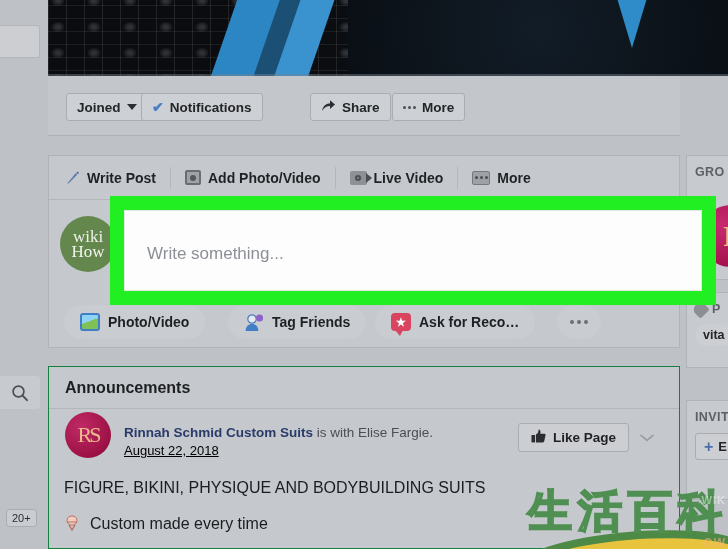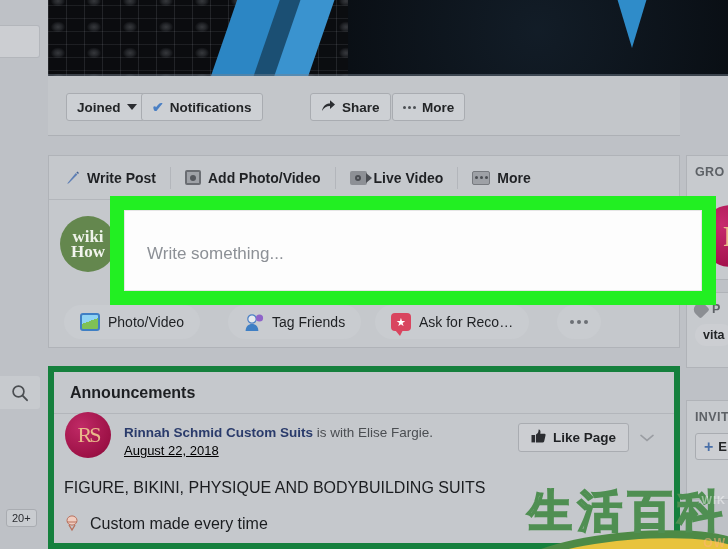--- a/index.html
+++ b/index.html
@@ -90,53 +90,53 @@
   .ico-live:after { content:''; position:absolute; right:-5px; top:2px;
                     border-top: 5px solid transparent; border-bottom: 5px solid transparent;
                     border-left: 6px solid #4a4d52; }
   .ico-moretab { width: 18px; height: 14px; background: #9ea1a6; border: 1px solid #777a7f;
                  border-radius: 2px; display:flex; align-items:center; justify-content:center; gap:2px; }
   .ico-moretab i { width:3px;height:3px;border-radius:50%;background:#4a4d52;display:block; }
 
   .avatar-wiki { position: absolute; left: 60px; top: 216px; width: 56px; height: 56px;
                  border-radius: 50%; background: #64874e; display: flex; flex-direction: column;
                  align-items: center; justify-content: center; line-height: 15px;
-                 font-family: "Liberation Serif", serif; color: #eef2e9; font-weight: bold;
+                 font-family: "Liberation Serif", serif; color: #eef2e9; font-weight: normal;
                  font-size: 17px; z-index: 2; overflow: hidden; }
   .avatar-wiki span:last-child { color: #f2f5ee; }
 
   
   .green-hl { position: absolute; left: 110px; top: 196px; width: 606px; height: 109px;
               background: #22ef22; z-index: 3; }
   .green-inner { position: absolute; left: 14px; top: 14px; right: 14px; bottom: 14px;
                  background: #fdfdfd; border: 1px solid #e6e6e6; }
   .ph-text { position: absolute; left: 22px; top: 33px; font-size: 17px; color: #8c9096; }
 
   
   .pill { position: absolute; top: 305px; height: 34px; border-radius: 18px;
           background: #c9ccd0; display: flex; align-items: center; gap: 8px;
-          padding: 0 16px; font-size: 14px; font-weight: normal; color: #1e2023; white-space: nowrap; text-align: center; }
+          padding: 0 16px; font-size: 14px; font-weight: bold; color: #1e2023; white-space: nowrap; text-align: center; }
   .pill-photo { left: 64px; }
   .pill-tag   { left: 228px; }
   .pill-ask   { left: 375px; }
   .pill-ell   { left: 557px; width: 44px; justify-content: center; padding: 0; gap: 3px; }
   .pill-ell i { width: 4px; height: 4px; border-radius: 50%; background: #6c7075; display:block; }
 
   .ic-pv { width: 20px; height: 18px; border-radius: 3px; border: 2px solid #3f7fc4;
            background: linear-gradient(160deg,#8fd3f4 0 45%, #7fc156 45% 100%); }
   .ic-tf { width: 20px; height: 19px; position: relative; }
   .ic-ask { width: 20px; height: 18px; background: #d9455f; border-radius: 4px;
             display: flex; align-items: center; justify-content: center; position: relative; color:#fff; font-size:11px; }
   .ic-ask:after { content:''; position:absolute; left:4px; bottom:-5px;
                   border-left: 5px solid transparent; border-right: 3px solid transparent;
                   border-top: 6px solid #d9455f; }
 
   
   .annc { position: absolute; left: 48px; top: 366px; width: 632px; height: 183px;
-          background: #c5c8cc; border: 6px solid #15803d; }
+          background: #c5c8cc; border: 1px solid #15803d; }
   .annc-head { height: 42px; border-bottom: 1px solid #b3b6bb; display: flex;
                align-items: center; padding-left: 16px; font-size: 16px;
                font-weight: bold; color: #1d1f22; }
   .post-avatar { position: absolute; left: 65px; top: 412px; width: 46px; height: 46px;
                  border-radius: 50%; background: radial-gradient(circle at 35% 32%, #c02a66 0%, #9d1146 70%, #7d0d37 100%);
                  display:flex; align-items:center; justify-content:center;
                  font-family: "Liberation Serif", serif; color: #e9b98a; font-size: 22px;
                  font-weight: normal; letter-spacing: -3px; }
   .post-meta { position: absolute; left: 124px; top: 425px; font-size: 13.5px; color: #4b4e52; }
   .post-meta b { color: #2a3b6b; }

